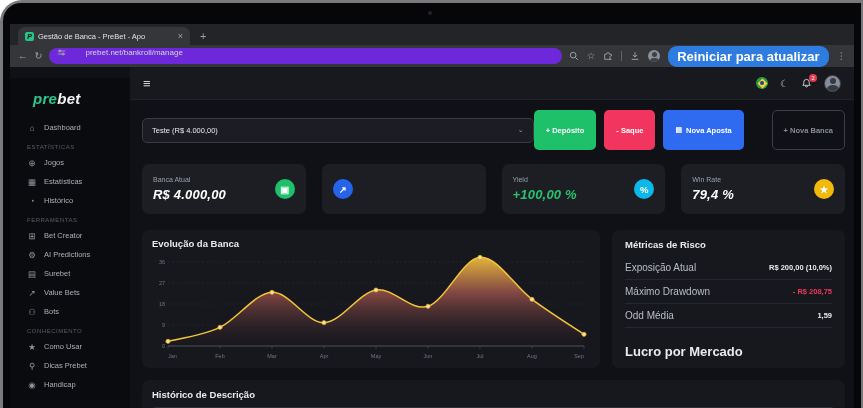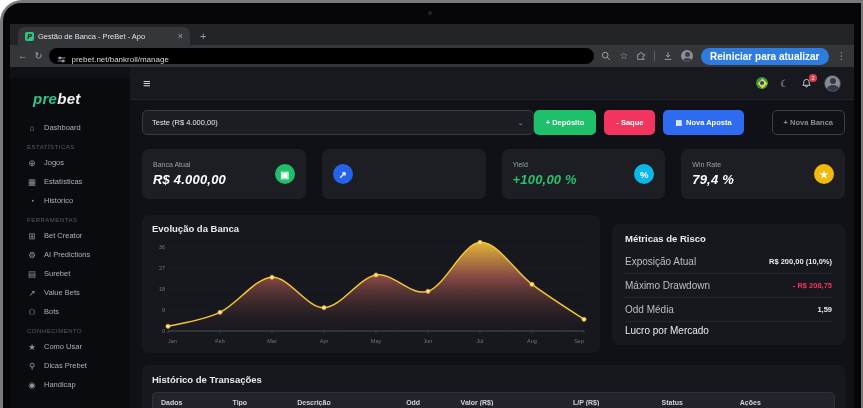--- a/index.html
+++ b/index.html
@@ -15,28 +15,28 @@
   
   .browser { position:absolute; left:10px; top:24px; right:9px; bottom:0; background:#202124; display:flex; flex-direction:column; }
   .tabstrip { height:21px; background:#232428; display:flex; align-items:flex-end; padding-left:8px; }
   .tab { height:18px; width:172px; background:#35363a; border-radius:7px 7px 0 0; display:flex; align-items:center; gap:4px; padding:0 7px; }
   .favicon { width:9px; height:9px; border-radius:2px; background:#25c685; color:#0b0c0e; font-size:7px; font-weight:bold; font-style:italic; display:flex; align-items:center; justify-content:center; flex:none; }
   .tab-title { flex:1; font-size:7.5px; color:#dfe1e5; white-space:nowrap; overflow:hidden; text-overflow:ellipsis; }
   .tab-close { color:#9aa0a6; font-size:9px; line-height:1; }
   .newtab { color:#9aa0a6; font-size:11px; margin:0 0 3px 10px; }
   .toolbar { height:22px; background:#35363a; display:flex; align-items:center; padding:0 8px; gap:7px; }
   .nav-ic { color:#9aa0a6; font-size:9.5px; line-height:1; }
-  .urlbar { flex:1; max-width:560px; height:16px; background:#000000; border-radius:8px; display:flex; align-items:flex-end; gap:5px; padding:0 8px; }
+  .urlbar { flex:1; max-width:560px; height:16px; background:#6d28d9; border-radius:8px; display:flex; align-items:flex-start; gap:19px; padding:0 8px; }
   .url-text { font-size:8px; color:#d5d7da; white-space:nowrap; }
   .tb-right { margin-left:auto; display:flex; align-items:center; gap:8px; }
   .divider-v { width:1px; height:10px; background:#5f6368; }
   .mini-avatar { width:12px; height:12px; border-radius:50%; background:#8a8f98; position:relative; overflow:hidden; }
   .mini-avatar:before { content:""; position:absolute; left:3.5px; top:2px; width:5px; height:5px; border-radius:50%; background:#3c4149; }
   .mini-avatar:after { content:""; position:absolute; left:1.5px; top:7.5px; width:9px; height:6px; border-radius:50%; background:#3c4149; }
-  .update-btn { background:#2e7ce0; color:#fff; font-size:10px; font-weight:bold; border-radius:9px; padding:3px 9px; white-space:nowrap; }
+  .update-btn { background:#2e7ce0; color:#fff; font-size:13px; font-weight:bold; border-radius:9px; padding:3px 9px; white-space:nowrap; }
 
   
   .app { flex:1; display:flex; background:#101116; overflow:hidden; }
   .sidebar { width:120px; flex:none; background:#0a0b0e; padding-top:5px; overflow:hidden;margin-top:11px; }
   .logo { font-style:italic; font-weight:bold; font-size:15px; letter-spacing:.3px; padding:7px 0 11px 23px; }
   .logo .pre { color:#2ec58e; } .logo .bet { color:#f2f3f5; }
   .side-header { color:#575e68; font-size:6px; letter-spacing:.5px; padding:7px 0 3px 17px; }
   .side-item { display:flex; align-items:center; gap:7px; padding:4.5px 0 4.5px 17px; color:#aab0b8; font-size:7.5px; cursor:pointer; }
   .side-ic { width:10px; text-align:center; font-size:8.5px; color:#8f96a0; font-style:normal; }
 
@@ -52,39 +52,39 @@
   .badge { position:absolute; top:-4px; right:-5px; min-width:8px; height:8px; border-radius:50%; background:#e33d4e; color:#fff; font-size:5.5px; display:flex; align-items:center; justify-content:center; }
   .avatar { width:17px; height:17px; border-radius:50%; background:#878d97; position:relative; overflow:hidden; border:1px solid #3a3f47; }
   .avatar:before { content:""; position:absolute; left:5px; top:2.5px; width:6px; height:6px; border-radius:50%; background:#343a42; }
   .avatar:after { content:""; position:absolute; left:2px; top:9.5px; width:12px; height:8px; border-radius:50%; background:#343a42; }
 
   .content { flex:1; padding:10px 9px 0 12px; overflow:hidden; }
   .selector-row { display:flex; align-items:center; }
   .bank-select { width:415px; height:25px; background:#1b1d23; border:1px solid #373b43; border-radius:5px; display:flex; align-items:center; justify-content:space-between; padding:0 9px; color:#e8eaed; font-size:7.5px; cursor:pointer; }
   .chevron { color:#9aa0a6; font-size:7px; }
   .btn-row { margin-left:auto; display:flex; gap:8px; }
-  .btn { height:25px; border-radius:5px; display:flex; align-items:center; gap:4px; padding:0 11px; font-size:7.5px; font-weight:bold; white-space:nowrap; cursor:pointer; border:1px solid transparent; }
+  .btn { height:40px; border-radius:5px; display:flex; align-items:center; gap:4px; padding:0 11px; font-size:7.5px; font-weight:bold; white-space:nowrap; cursor:pointer; border:1px solid transparent; }
   .btn .bglyph { font-size:7px; }
 
   .stats-row { display:flex; gap:16px; margin-top:14px; }
   .stat-card { flex:1; height:50px; background:#1c1e24; border-radius:7px; padding:9px 11px; display:flex; align-items:center; justify-content:space-between; }
   .stat-label { color:#98a0a9; font-size:7px; margin-bottom:4px; }
   .stat-value { font-size:13px; font-weight:bold; letter-spacing:.2px;font-style:italic; }
   .stat-icon { width:20px; height:20px; border-radius:50%; color:#fff; font-size:9.5px; font-weight:bold; display:flex; align-items:center; justify-content:center; flex:none; }
 
-  .panel-row { display:flex; gap:12px; margin-top:16px; align-items:center; }
+  .panel-row { display:flex; gap:12px; margin-top:16px; align-items:flex-end; }
   .chart-card { width:458px; flex:none; background:#17181d; border-radius:7px; padding:8px 10px 4px; }
   .card-title { color:#e8eaed; font-size:9.5px; font-weight:bold; }
   .chart-wrap { margin-top:5px; }
   .risk-card { flex:1; background:#17181d; border-radius:7px; padding:9px 13px; min-width:0; }
   .risk-rows { margin-top:6px; }
   .risk-row { display:flex; justify-content:space-between; align-items:center; padding:6px 0; border-bottom:1px solid #25272e; }
   .risk-label { color:#b9bec6; font-size:10px; }
   .risk-value { font-size:7.5px; font-weight:bold;margin-left:20px; }
-  .risk-sub { margin-top:3px; color:#e8eaed; font-size:10px; font-weight:normal; }
+  .risk-sub { margin-top:16px; color:#e8eaed; font-size:13px; font-weight:bold; }
 
   .table-card { margin-top:12px; background:#17181d; border-radius:7px 7px 0 0; padding:9px 10px 20px; }
   .thead { display:flex; align-items:center; height:20px; margin-top:7px; background:#22242b; border:1px solid #2d3037; border-radius:4px 4px 0 0; }
   .th { font-size:7px; font-weight:bold; color:#cfd3d9; padding:0 8px; white-space:nowrap; overflow:hidden; }
 
   .icon-svg { display:block; }
 </style>
 </head>
 <body>
 
@@ -335,21 +335,21 @@
                   <div class="risk-row">
                     <span class="risk-label">Odd Média</span>
                     <span class="risk-value" style="color:#e8eaed">1,59</span>
                   </div>
                 </div>
               <div class="risk-sub">Lucro por Mercado</div>
             </div>
           </div>
 
           <div class="table-card">
-            <div class="card-title">Histórico de Transações</div>
+            <div class="card-title">Histórico de Descrição</div>
             <div class="thead" id="table-head">
                 <div class="th" style="width:10.5%">Dados</div>
                 <div class="th" style="width:9.5%">Tipo</div>
                 <div class="th" style="width:16%">Descrição</div>
                 <div class="th" style="width:8%">Odd</div>
                 <div class="th" style="width:16.5%">Valor (R$)</div>
                 <div class="th" style="width:13%">L/P (R$)</div>
                 <div class="th" style="width:11.5%">Status</div>
                 <div class="th" style="width:15%">Ações</div>
               </div>

